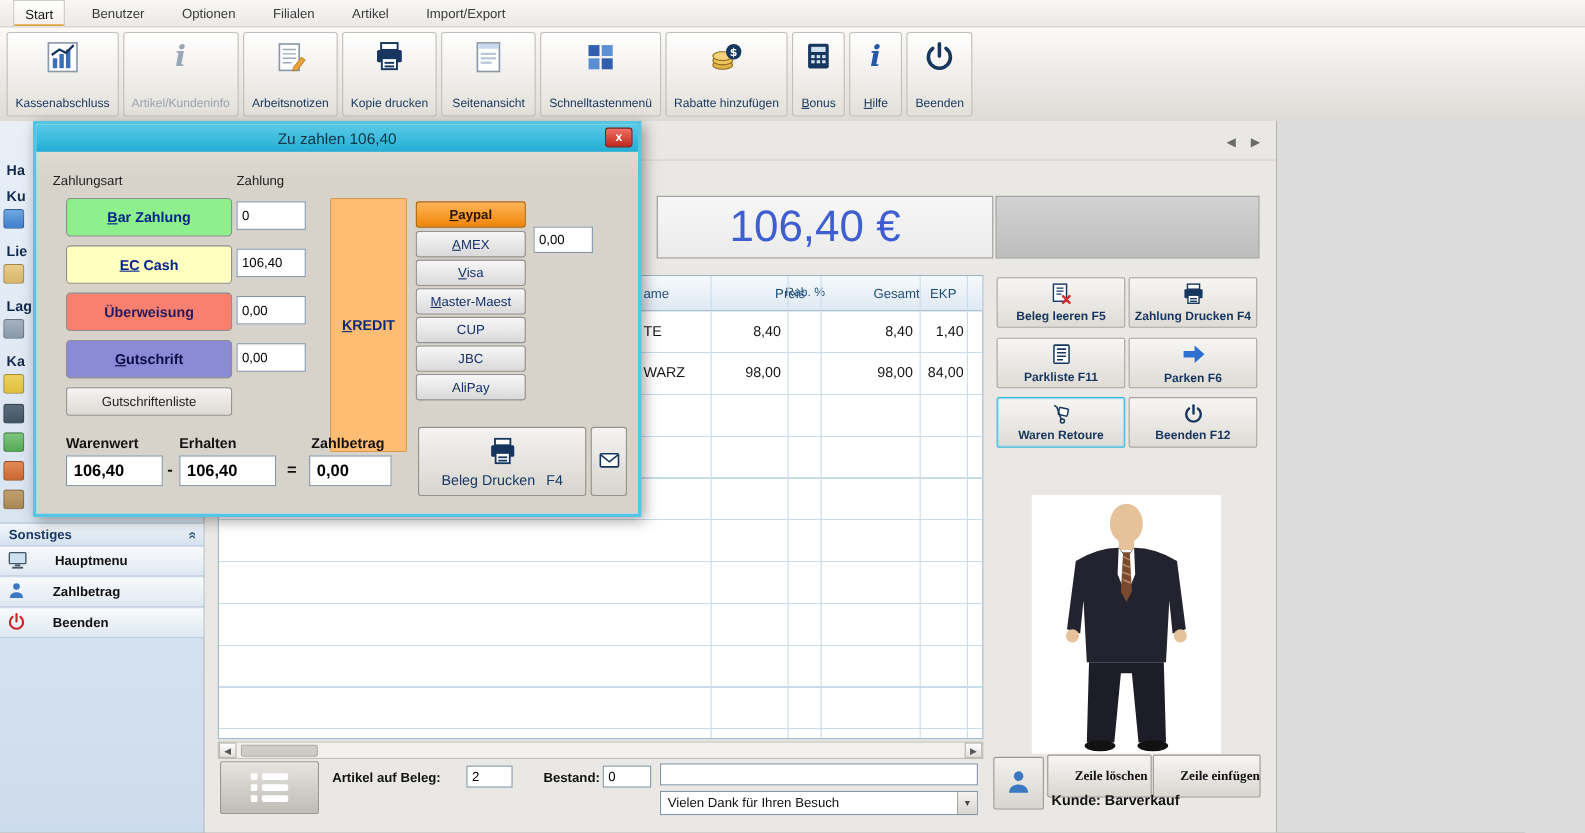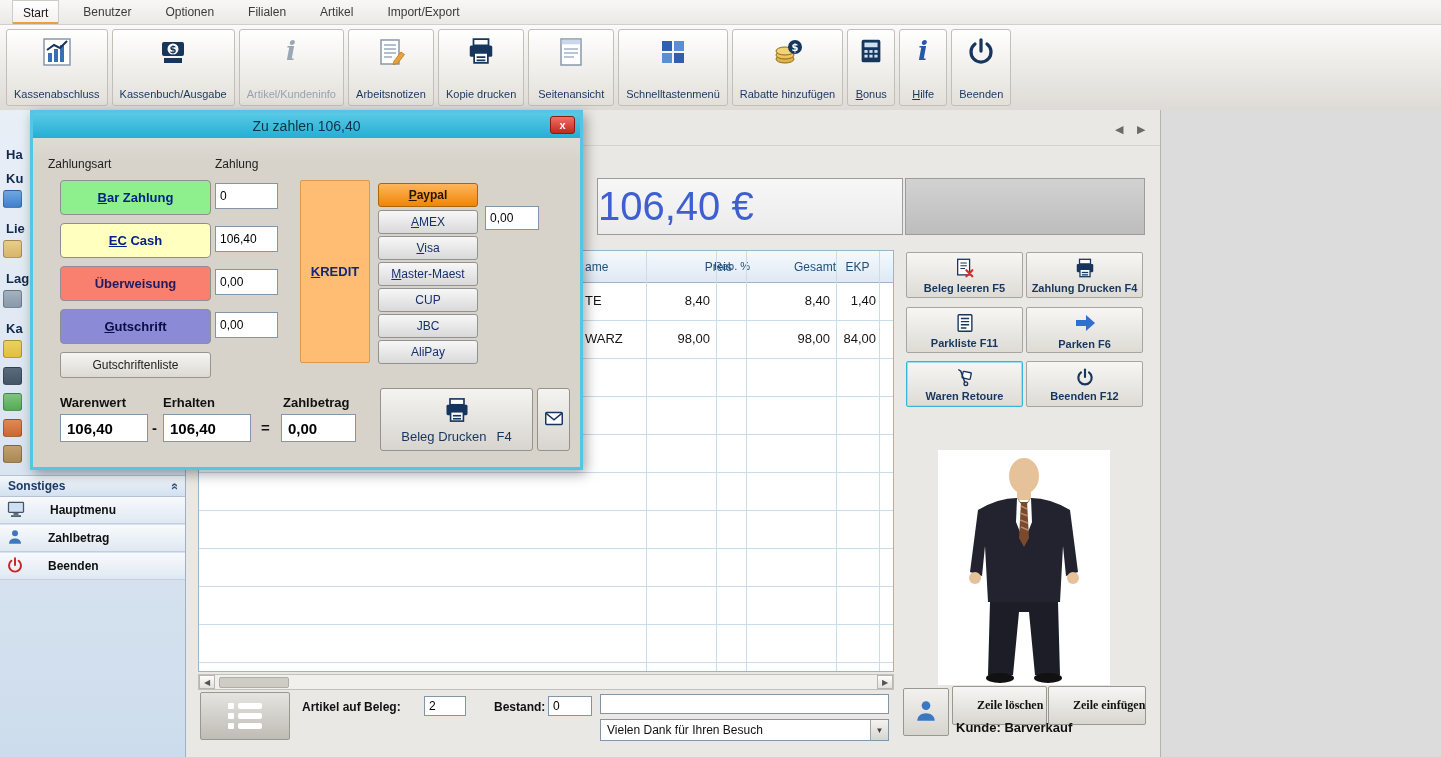--- a/index.html
+++ b/index.html
@@ -41,21 +41,21 @@
   .snav{position:absolute;left:0;width:100%;height:27px;cursor:pointer;
           background:linear-gradient(#f8fafc,#dfe8f2);border-bottom:1px solid #c2cedd;
           display:flex;align-items:center;gap:24px;padding:0 6px;font-size:12px;font-weight:bold;color:#101010}
 
   
   .main{position:absolute;left:186px;top:110px;width:975px;height:647px;background:#eae8e4;border-right:1px solid #b6b3ad}
   .mainline{position:absolute;left:0;top:35px;width:100%;height:1px;background:#d6d3ce}
   .navarrows{position:absolute;top:13px;font-size:11px;color:#6a6a6a;cursor:pointer}
   .dispbox{position:absolute;left:411px;top:68px;width:306px;height:57px;
           background:linear-gradient(#f7f7f7,#ebebeb);border:1px solid #9c9c9c;
-          color:#3f5fd0;font-size:40px;text-align:left;padding-right:18px;line-height:54px;white-space:nowrap}
+          color:#3f5fd0;font-size:40px;text-align:center;padding-right:18px;line-height:54px;white-space:nowrap}
   .graybox{position:absolute;left:719px;top:68px;width:240px;height:57px;
           background:linear-gradient(#d2d2d2,#bdbdbd);border:1px solid #9c9c9c}
 
   .table{position:absolute;left:12px;top:140px;width:696px;height:422px;background:#fff;border:1px solid #9ab4c8}
   .thead{position:absolute;left:0;top:0;width:100%;height:32px;
           background:linear-gradient(#f5f9fc,#dfe9f3);border-bottom:1px solid #9ab4c8}
   .th{position:absolute;top:9px;font-size:12px;color:#1f4e79;white-space:nowrap}
   .vline{position:absolute;top:0;bottom:0;width:1px;background:#c9dcea}
   .gridrows{position:absolute;left:0;top:32px;width:100%;height:390px;
           background:repeating-linear-gradient(180deg,transparent 0 37px,#c9dcea 37px 38px)}
@@ -116,21 +116,21 @@
           border:1px solid #8f8f8f;border-radius:4px;display:flex;align-items:center;justify-content:center;
           font-size:13px;font-weight:bold}
   .pt0{background:#8df08d;color:#01218c}
   .pt1{background:#ffffc0;color:#01218c}
   .pt2{background:#f9806e;color:#231a5e}
   .pt3{background:#8a8ad6;color:#0b0b46}
   .inp{position:absolute;border:1px solid #8296a8;background:#fff;font-family:inherit;font-size:12px;padding:2px 4px}
   .gsl{position:absolute;left:27px;top:239px;width:151px;height:26px;cursor:pointer;font-family:inherit;
           background:linear-gradient(#f6f5f3,#dcd9d3);border:1px solid #98958f;border-radius:3px;
           font-size:12px;color:#222;display:flex;align-items:center;justify-content:center}
-  .kredit{position:absolute;left:267px;top:67px;width:70px;height:183px;
+  .kredit{position:absolute;left:267px;top:67px;width:70px;height:231px;
           background:#ffbd73;border:1px solid #d99a4d;border-radius:2px;
           display:flex;align-items:center;justify-content:center;font-size:13px;font-weight:bold;color:#0d2a7a}
   .cbtn{position:absolute;left:345px;width:100px;height:24px;cursor:pointer;font-family:inherit;
           background:linear-gradient(#f7f7f7,#d9d9d9);border:1px solid #929292;border-radius:3px;
           font-size:12px;color:#17306b;display:flex;align-items:center;justify-content:center}
   .cbtn.sel{background:linear-gradient(#ffb55b,#ef8606);border-color:#b06504;color:#271405;font-weight:bold}
   .sumlbl{position:absolute;font-size:13px;font-weight:bold;color:#111;white-space:nowrap}
   .suminp{position:absolute;height:28px;border:1px solid #8296a8;background:#fff;
           font-size:15px;font-weight:bold;padding:3px 6px;font-family:inherit}
   .sumop{position:absolute;font-size:15px;font-weight:bold;color:#111}
@@ -253,26 +253,20 @@
     <div class="tab">Import/Export</div>
   </div>
 
   <div class="ribbon">
     <button class="rbtn">
       <span><svg width="32" height="32">
             <use href="#sy-chart"></use>
           </svg></span>
       <span class="rlabel"><span class="u"></span><span>Kassenabschluss</span></span>
     </button>
-    <button class="rbtn">
-      <span><svg width="32" height="32">
-            <use href="#sy-register"></use>
-          </svg></span>
-      <span class="rlabel"><span class="u"></span><span>Kassenbuch/Ausgabe</span></span>
-    </button>
     <button class="rbtn disabled">
       <span style="color:#9aa7b5"><svg width="30" height="30">
             <use href="#sy-info"></use>
           </svg></span>
       <span class="rlabel"><span class="u"></span><span>Artikel/Kundeninfo</span></span>
     </button>
     <button class="rbtn">
       <span><svg width="32" height="32">
             <use href="#sy-note"></use>
           </svg></span>

